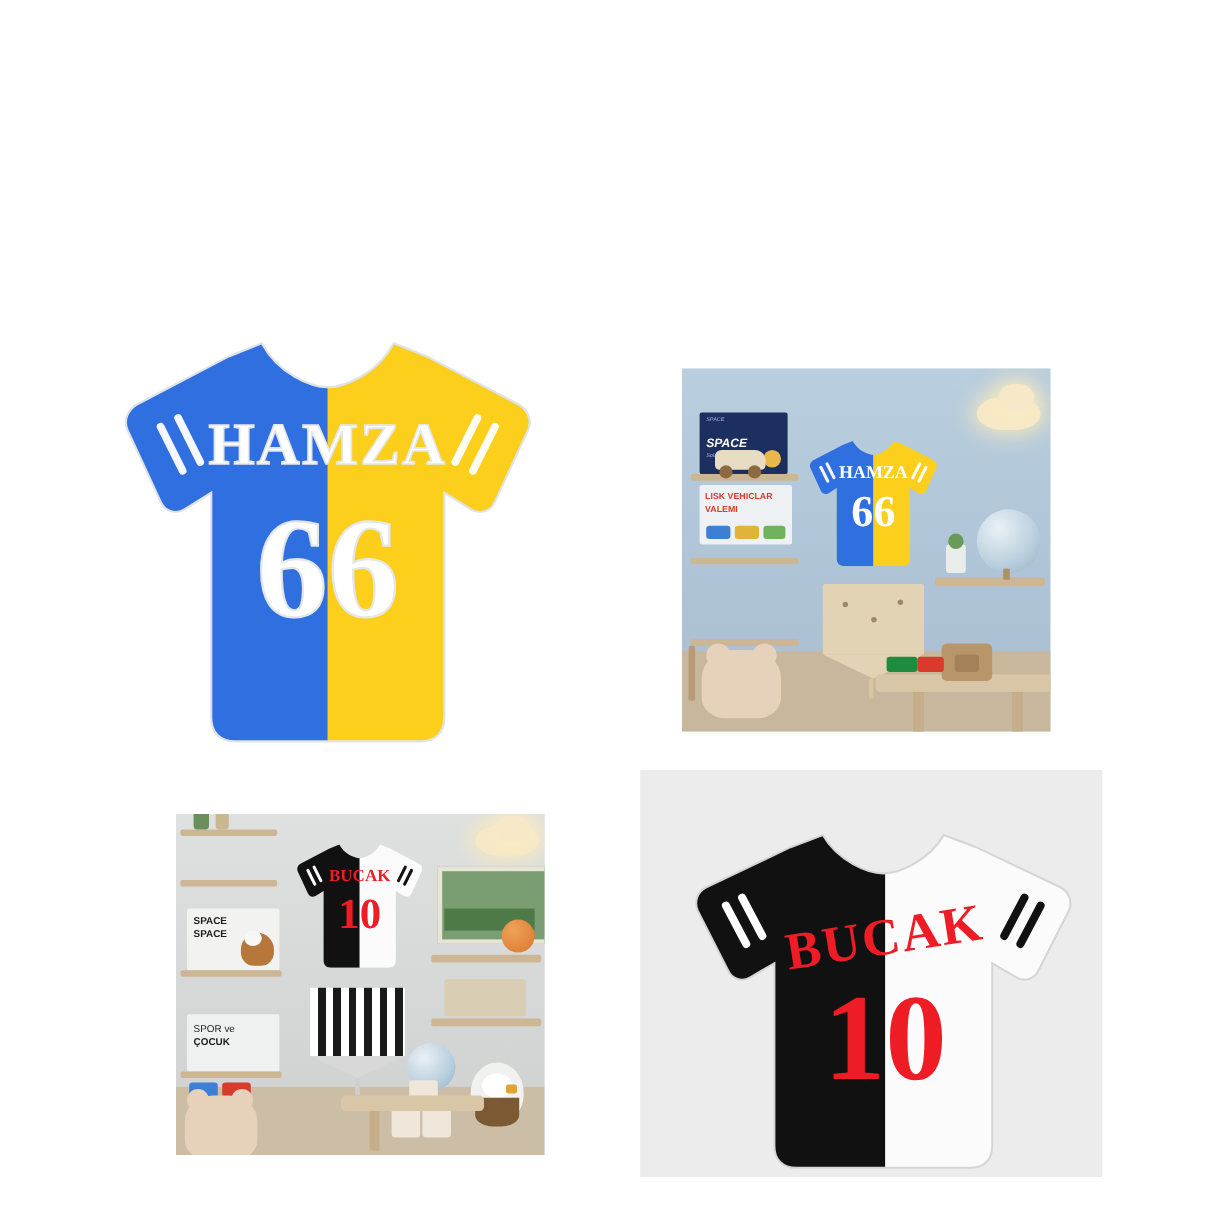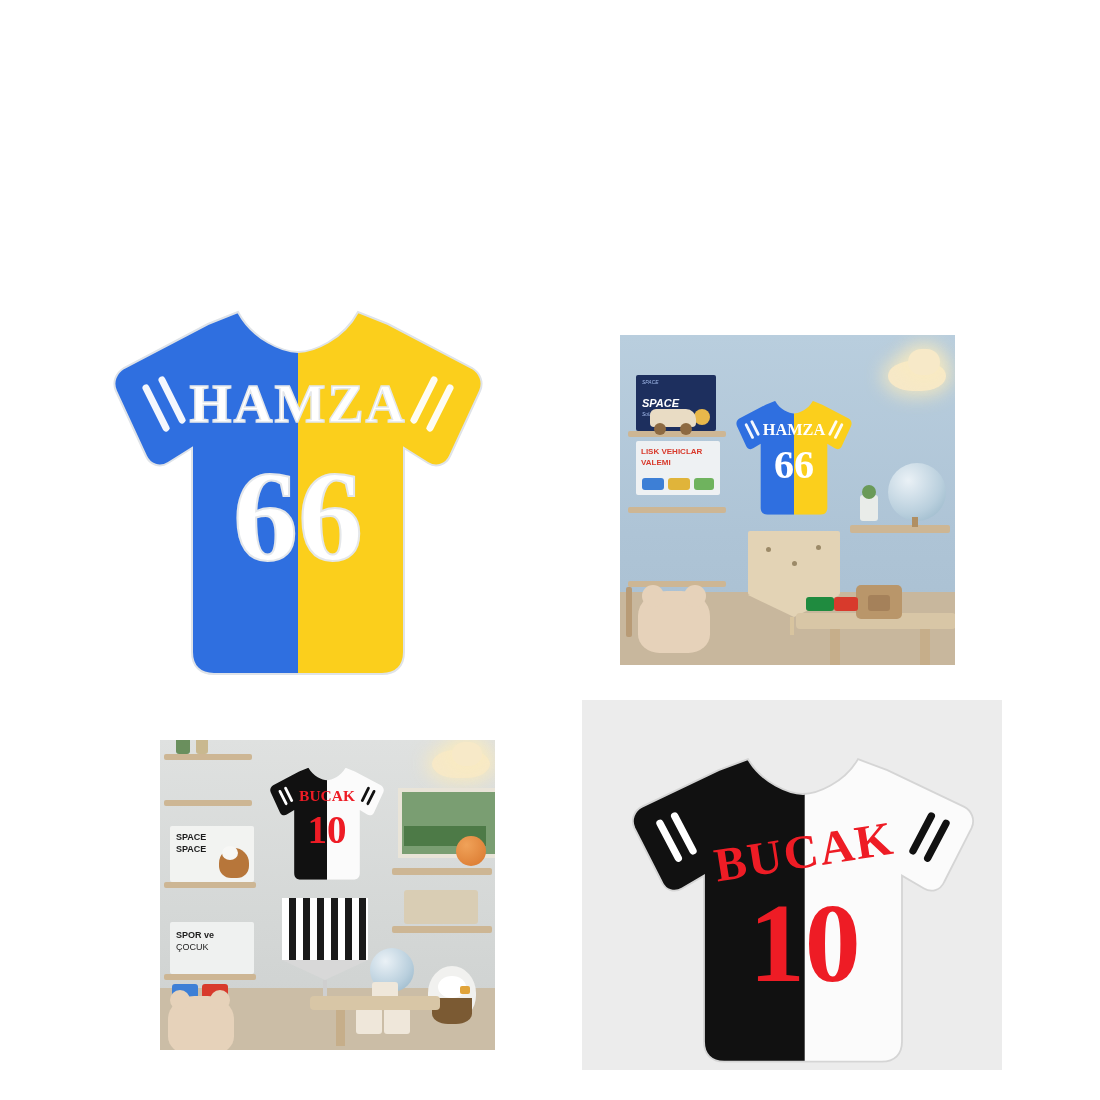--- a/index.html
+++ b/index.html
@@ -208,22 +208,22 @@
     <div style="position:absolute;left:36px;top:-4px;width:12px;height:18px;background:#c9b88f;border-radius:3px;"></div>
 
     <div class="book" style="left:10px;top:86px;width:84px;height:56px;background:#f2f3f1;">
       <div style="position:absolute;left:6px;top:6px;font-size:9px;font-weight:bold;color:#1c1c1c;">SPACE</div>
       <div style="position:absolute;left:6px;top:18px;font-size:9px;font-weight:bold;color:#1c1c1c;">SPACE</div>
       <div style="position:absolute;right:5px;bottom:4px;width:30px;height:30px;border-radius:50% 50% 40% 40%;background:#b7763a;"></div>
       <div style="position:absolute;right:16px;bottom:22px;width:16px;height:14px;border-radius:50%;background:#f7f7f5;"></div>
     </div>
 
     <div class="book" style="left:10px;top:182px;width:84px;height:52px;background:#eff1f0;">
-      <div style="position:absolute;left:6px;top:8px;font-size:9px;font-weight:bold;color:#1c1c1c;">SPOR ve</div>
-      <div style="position:absolute;left:6px;top:20px;font-size:9px;font-weight:normal;color:#1c1c1c;">ÇOCUK</div>
+      <div style="position:absolute;left:6px;top:8px;font-size:9px;font-weight:normal;color:#1c1c1c;">SPOR ve</div>
+      <div style="position:absolute;left:6px;top:20px;font-size:9px;font-weight:bold;color:#1c1c1c;">ÇOCUK</div>
     </div>
     <div class="shelf" style="left:4px;top:142px;width:92px;height:6px;"></div>
     <div class="shelf" style="left:4px;top:234px;width:92px;height:6px;"></div>
     <div style="position:absolute;left:12px;top:244px;width:26px;height:14px;background:#3d7fd6;border-radius:3px;"></div>
     <div style="position:absolute;left:42px;top:244px;width:26px;height:14px;background:#d83a2c;border-radius:3px;"></div>
 
     <svg style="position:absolute;left:102px;top:22px;width:130px;height:128px;" viewBox="0 0 420 400">
       <defs>
         <clipPath id="clipMini2">
           <path d="M150 12 L120 24 L36 68 C28 73 24 82 28 91 L58 156 C62 165 72 168 80 163 L104 148 L104 352 C104 366 112 374 126 374 L294 374 C308 374 316 366 316 352 L316 148 L340 163 C348 168 358 165 362 156 L392 91 C396 82 392 73 384 68 L300 24 L270 12 C255 40 225 52 210 52 C195 52 165 40 150 12 Z"></path>

